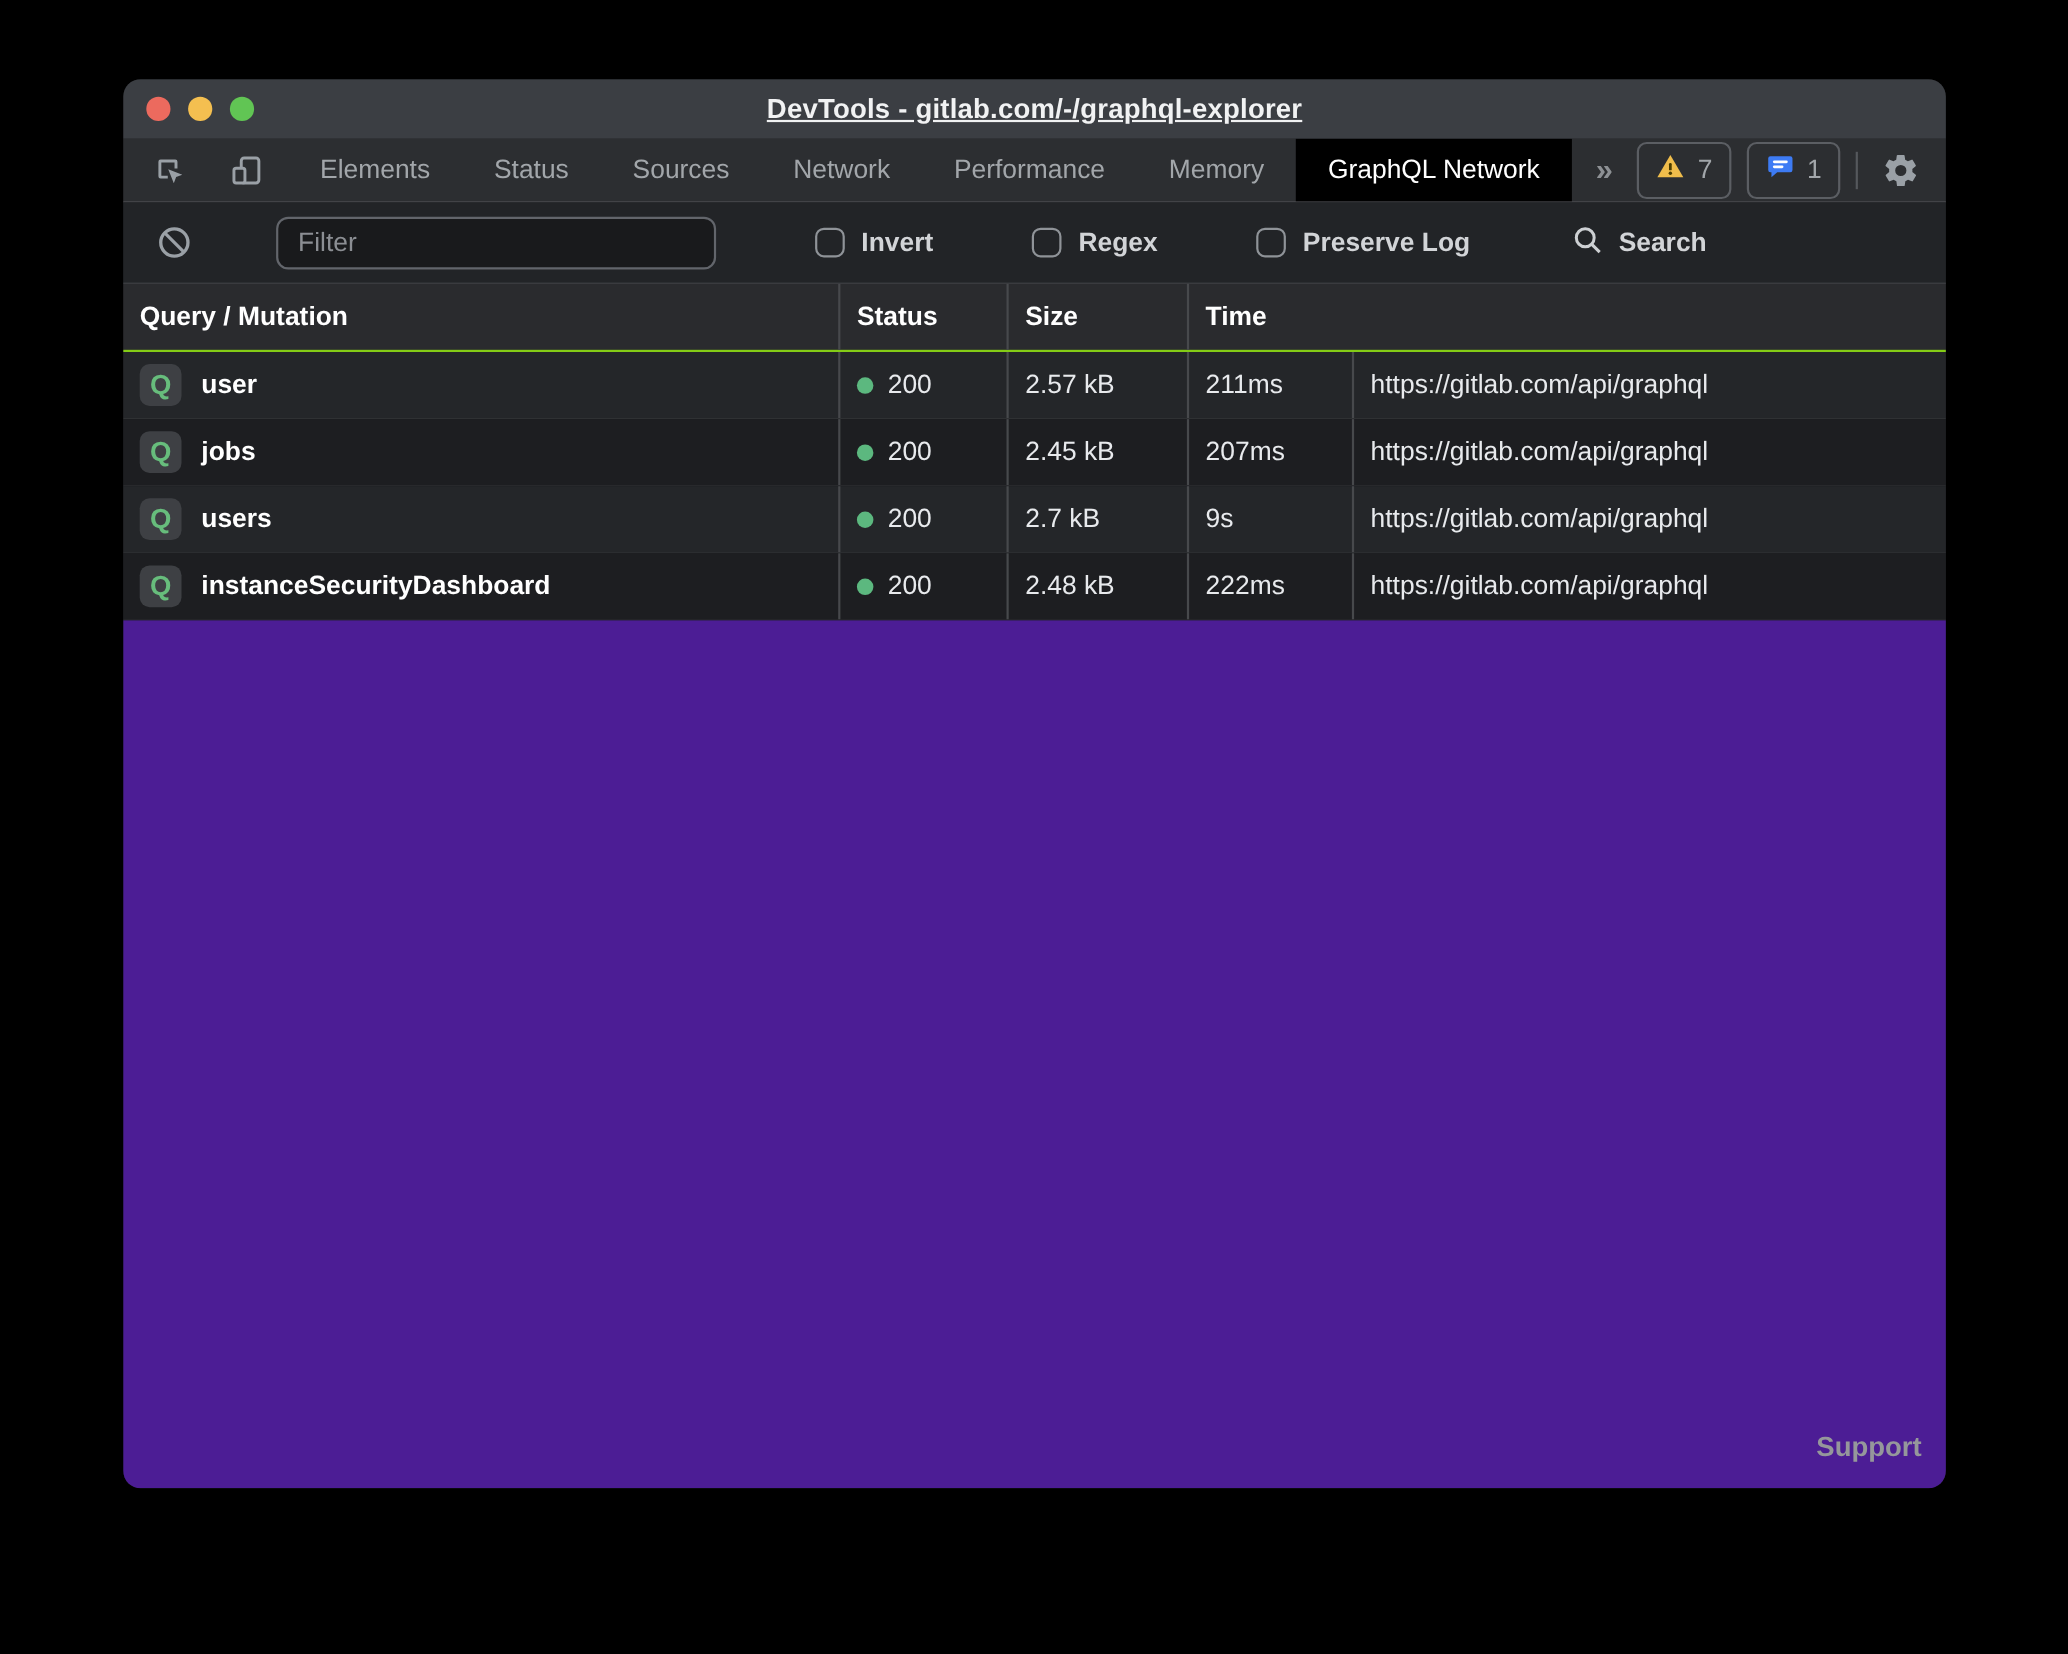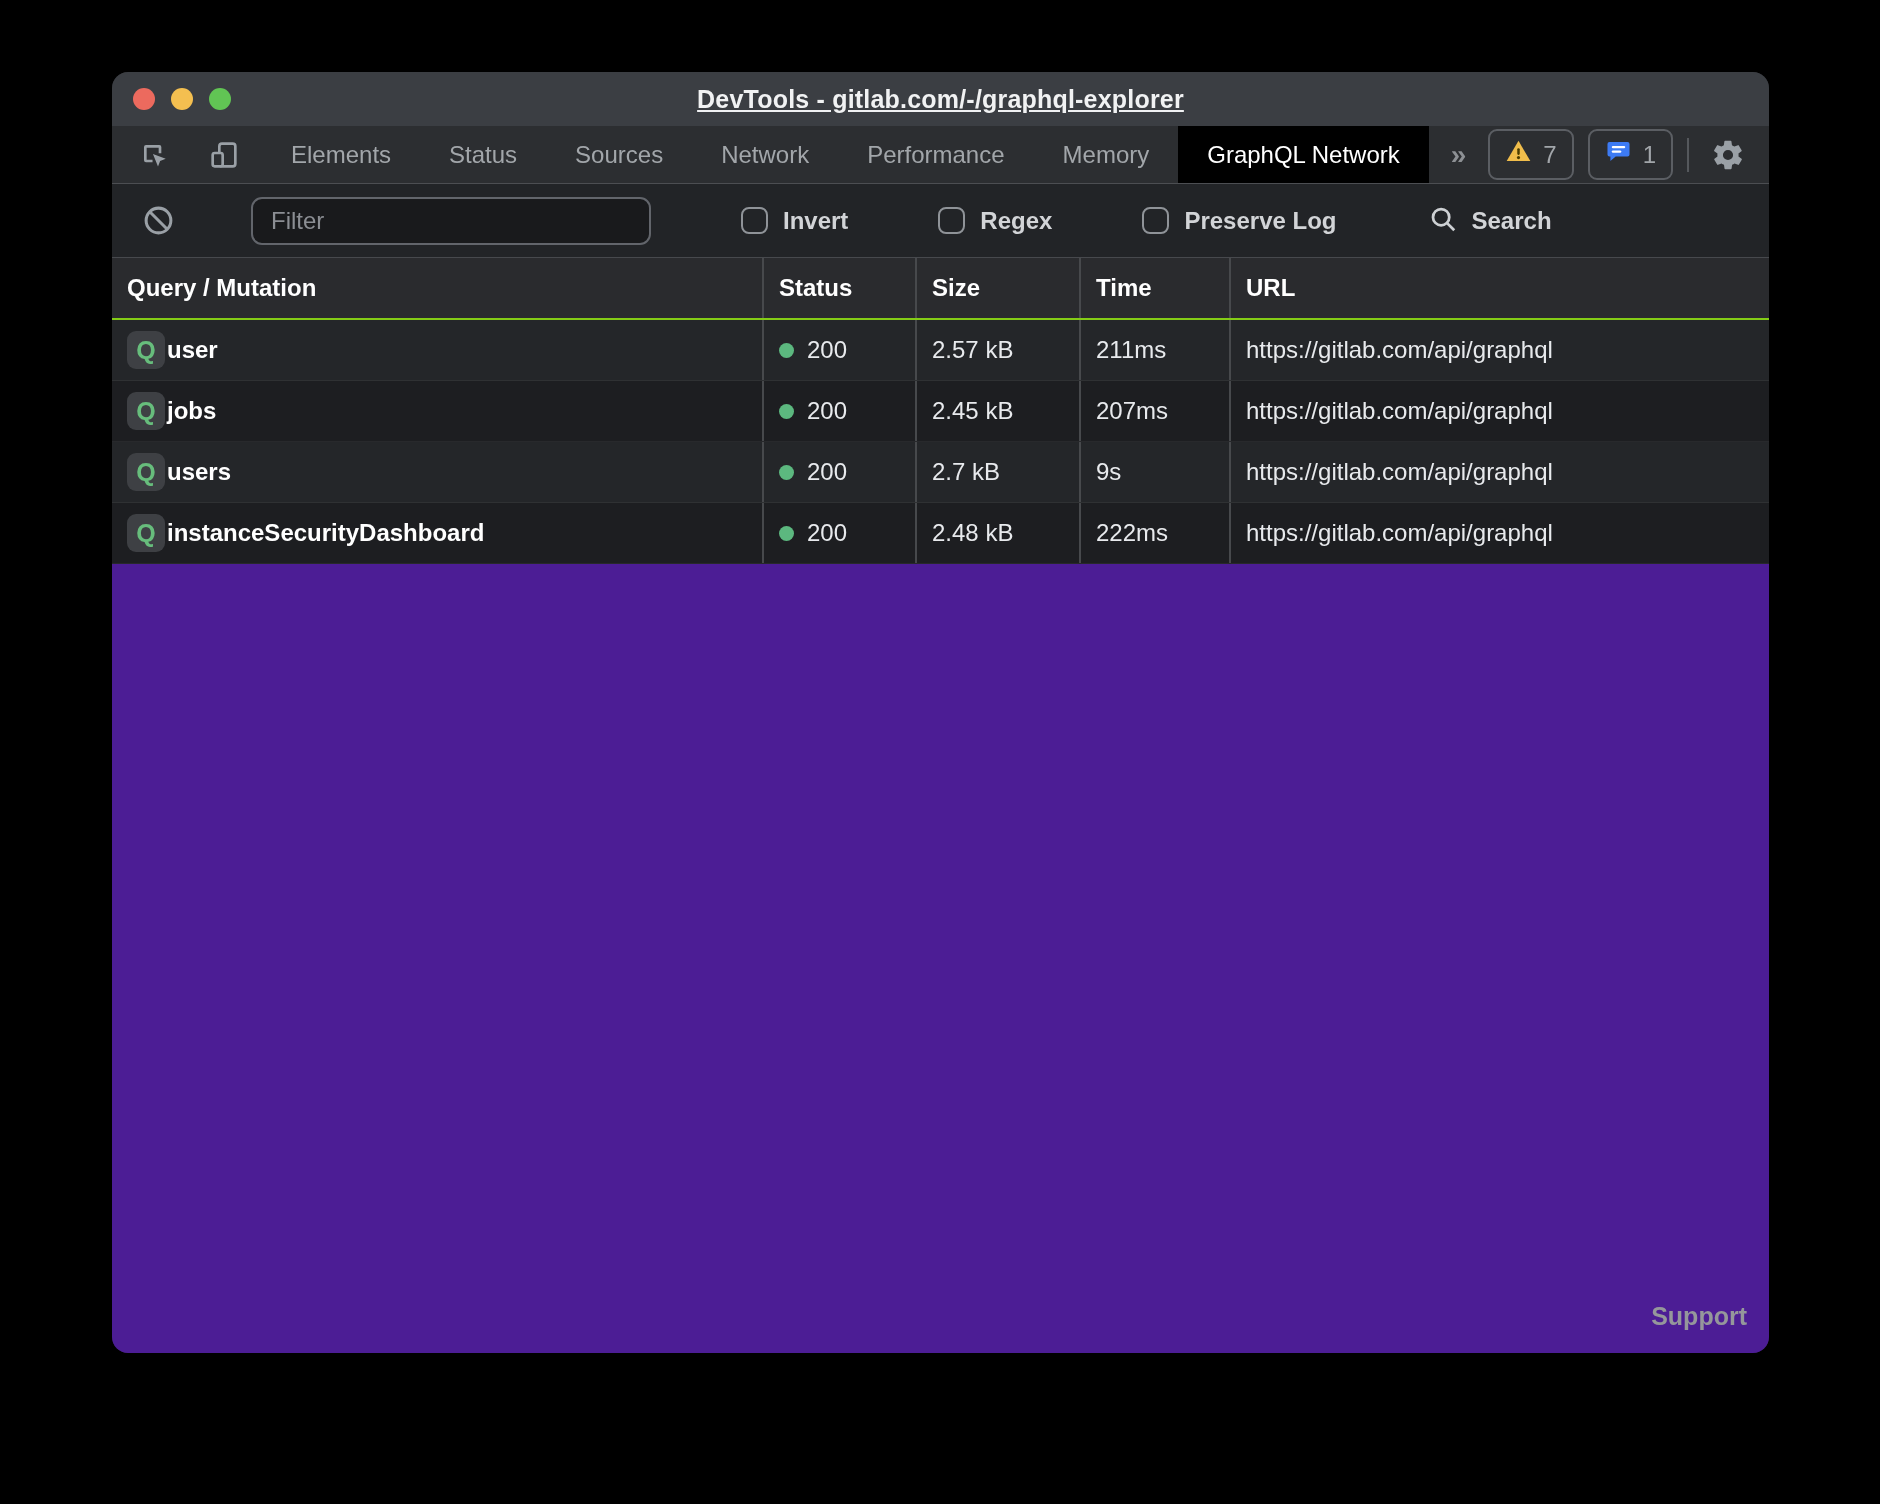--- a/index.html
+++ b/index.html
@@ -90,21 +90,21 @@
   .thead .cell { color:#fff; font-size:24px; font-weight:bold; }
   .tbody .grid-row { height:61px; border-bottom:1px solid rgba(255,255,255,0.05); }
   .tbody .grid-row:nth-child(odd)  { background:#242629; }
   .tbody .grid-row:nth-child(even) { background:#1d1e21; }
   .tbody .cell { color:#e8eaed; font-size:24px; }
   .q-badge {
     width:38px; height:38px; border-radius:9px; background:#3e4044;
     color:var(--query-green); font-size:25px; font-weight:bold;
     display:flex; align-items:center; justify-content:center; flex:0 0 38px;
   }
-  .req-name { margin-left:2px; color:#fff; font-weight:bold; }
+  .req-name { margin-left:18px; color:#fff; font-weight:bold; }
   .status-dot {
     width:15px; height:15px; border-radius:50%;
     background:var(--status-green); margin-right:13px; flex:0 0 15px;
   }
   .table-empty { flex:1; background:#4c1d95; position:relative; }
   .support {
     position:absolute; right:22px; bottom:22px;
     color:#95979b; font-size:25px; font-weight:bold;
   }
 </style>
@@ -215,21 +215,20 @@
       </span>
       <span class="search-label">Search</span>
     </div>
   </div>
 
   <div class="thead grid-row" id="thead">
       <div class="cell">Query / Mutation</div>
       <div class="cell">Status</div>
       <div class="cell">Size</div>
       <div class="cell">Time</div>
-      <div class="cell">URL</div>
     </div>
   <div class="tbody" id="tbody">
       <div class="grid-row">
         <div class="cell">
           <span class="q-badge">Q</span>
           <span class="req-name">user</span>
         </div>
         <div class="cell">
           <span class="status-dot"></span>
           <span>200</span>

